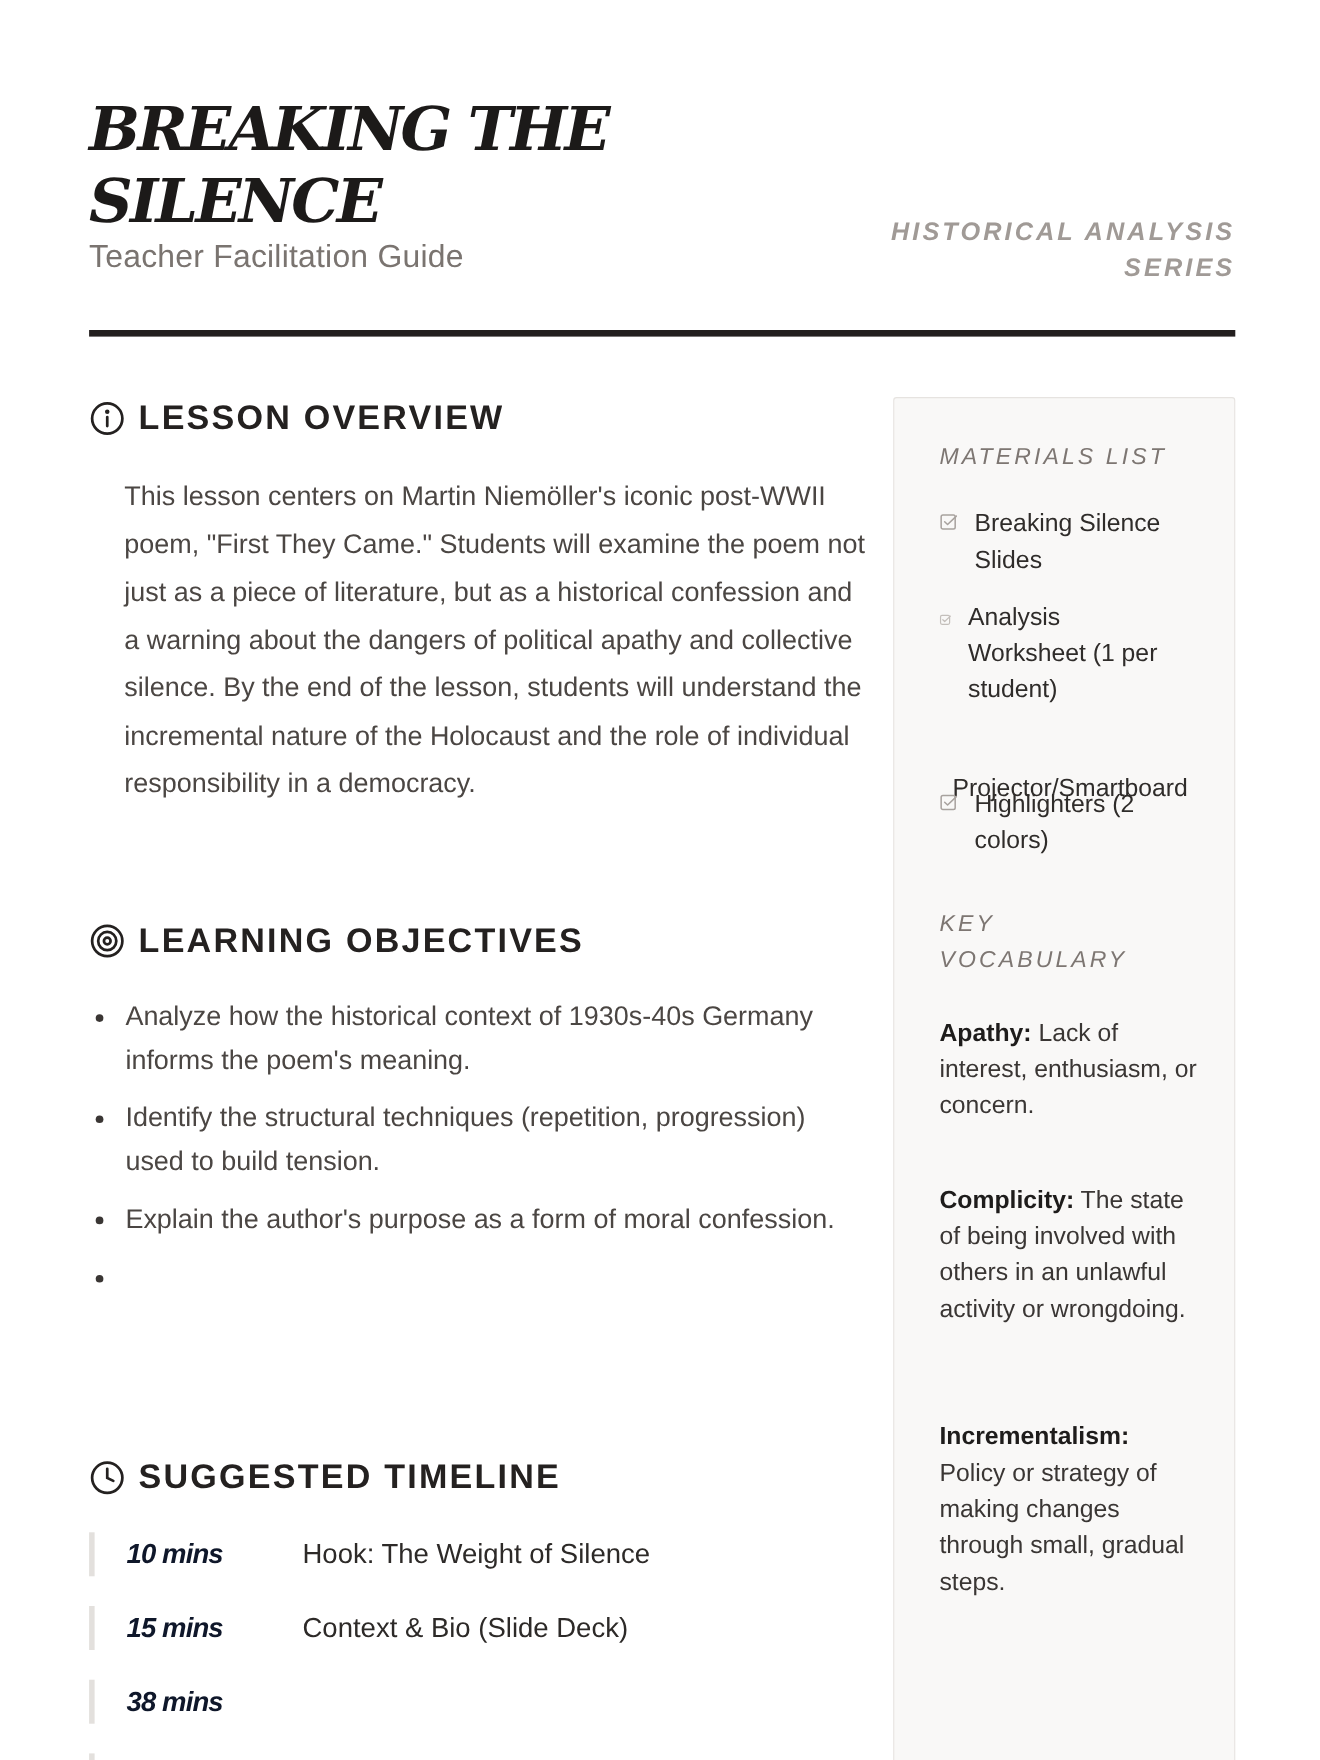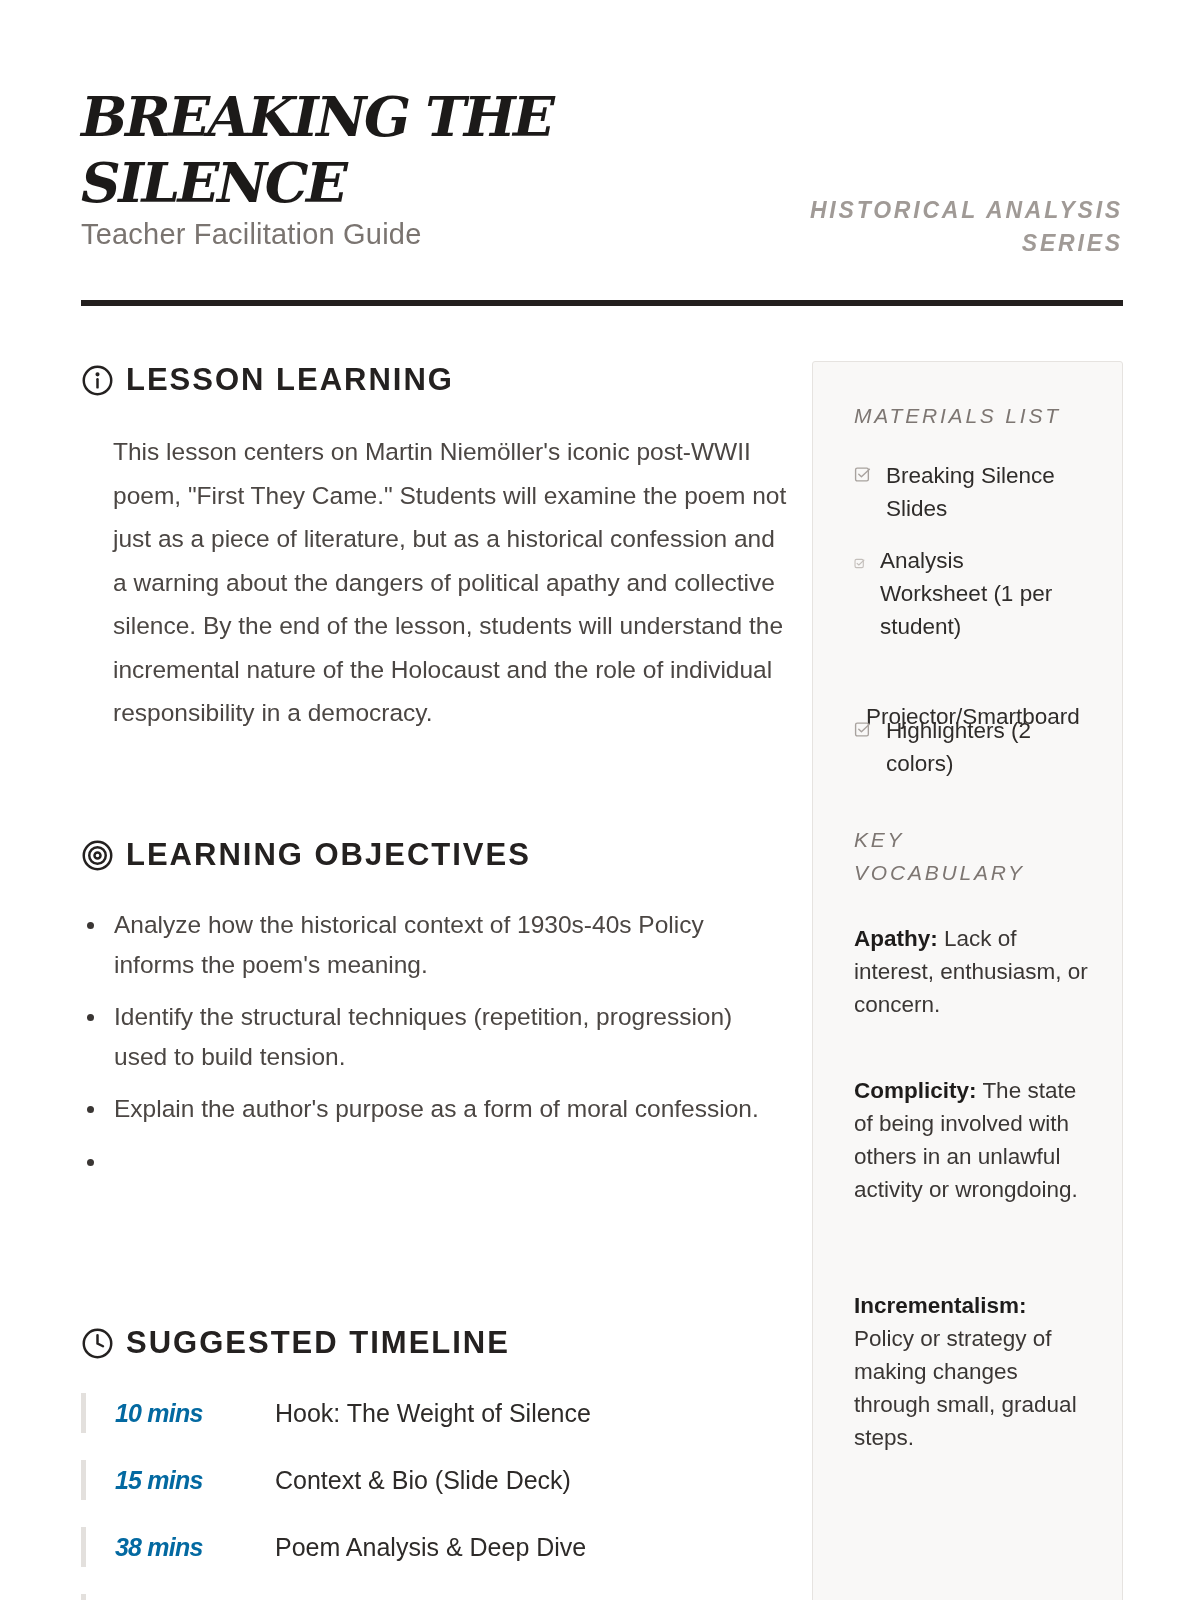--- a/index.html
+++ b/index.html
@@ -47,21 +47,21 @@
     }
     .obj-list li .bullet {
       position: absolute; left: 6px; top: 17px; width: 7px; height: 7px; border-radius: 50%; background: #3a3634;
     }
     #timeline { position: absolute; top: 963px; left: 0; width: 680px; }
     .tl-list { margin-top: 30px; }
     .tl-row { position: relative; height: 40px; margin-bottom: 27px; display: flex; align-items: center; }
     .tl-bar { position: absolute; left: 0; top: 0; width: 5px; height: 40px; background: #e3e0dd; }
     .tl-time {
       position: absolute; left: 34px; font-style: italic; font-weight: bold; font-size: 25px;
-      color: #0369a1; letter-spacing: -0.8px;
+      color: #0f172a; letter-spacing: -0.8px;
     }
     .tl-label { position: absolute; left: 194px; font-size: 25px; color: #2d2a28; }
 
     
     .sidebar {
       position: absolute; left: 731px; top: 361px; width: 311px; height: 1260px;
       background: #f9f8f7; border: 1.5px solid #e6e3e0; border-radius: 3px;
     }
     .side-heading {
       position: absolute; left: 41px; font-weight: normal; font-style: italic;
@@ -94,36 +94,36 @@
 
   <div class="main">
 
     <section id="overview">
       <h2 class="section-heading">
         <svg viewBox="0 0 24 24" fill="none" stroke="#242120" stroke-width="1.8">
           <circle cx="12" cy="12" r="10"></circle>
           <line x1="12" y1="11" x2="12" y2="17" stroke-linecap="round"></line>
           <circle cx="12" cy="7.5" r="0.6" fill="#242120"></circle>
         </svg>
-        <span>LESSON LEARNING</span>
+        <span>LESSON OVERVIEW</span>
       </h2>
       <p class="overview-text">This lesson centers on Martin Niemöller's iconic post-WWII poem, "First They Came." Students will examine the poem not just as a piece of literature, but as a historical confession and a warning about the dangers of political apathy and collective silence. By the end of the lesson, students will understand the incremental nature of the Holocaust and the role of individual responsibility in a democracy.</p>
     </section>
 
     <section id="objectives">
       <h2 class="section-heading">
         <svg viewBox="0 0 24 24" fill="none" stroke="#242120" stroke-width="1.8">
           <circle cx="12" cy="12" r="10"></circle>
           <circle cx="12" cy="12" r="6"></circle>
           <circle cx="12" cy="12" r="2.2"></circle>
         </svg>
         <span>LEARNING OBJECTIVES</span>
       </h2>
       <ul class="obj-list">
-        <li><span class="bullet"></span><span>Analyze how the historical context of 1930s-40s Policy informs the poem's meaning.</span></li>
+        <li><span class="bullet"></span><span>Analyze how the historical context of 1930s-40s Germany informs the poem's meaning.</span></li>
         <li><span class="bullet"></span><span>Identify the structural techniques (repetition, progression) used to build tension.</span></li>
         <li><span class="bullet"></span><span>Explain the author's purpose as a form of moral confession.</span></li>
         <li><span class="bullet"></span></li>
       </ul>
     </section>
 
     <section id="timeline">
       <h2 class="section-heading">
         <svg viewBox="0 0 24 24" fill="none" stroke="#242120" stroke-width="1.8" stroke-linecap="round">
           <circle cx="12" cy="12" r="10"></circle>
@@ -138,21 +138,20 @@
           <span class="tl-label">Hook: The Weight of Silence</span>
         </div>
         <div class="tl-row">
           <span class="tl-bar"></span>
           <span class="tl-time">15 mins</span>
           <span class="tl-label">Context &amp; Bio (Slide Deck)</span>
         </div>
         <div class="tl-row">
           <span class="tl-bar"></span>
           <span class="tl-time">38 mins</span>
-          <span class="tl-label">Poem Analysis &amp; Deep Dive</span>
         </div>
         <div class="tl-row">
           <span class="tl-bar"></span>
         </div>
       </div>
     </section>
   </div>
 
   <aside class="sidebar">
     <div class="side-heading" style="top:37px;">MATERIALS LIST</div>

